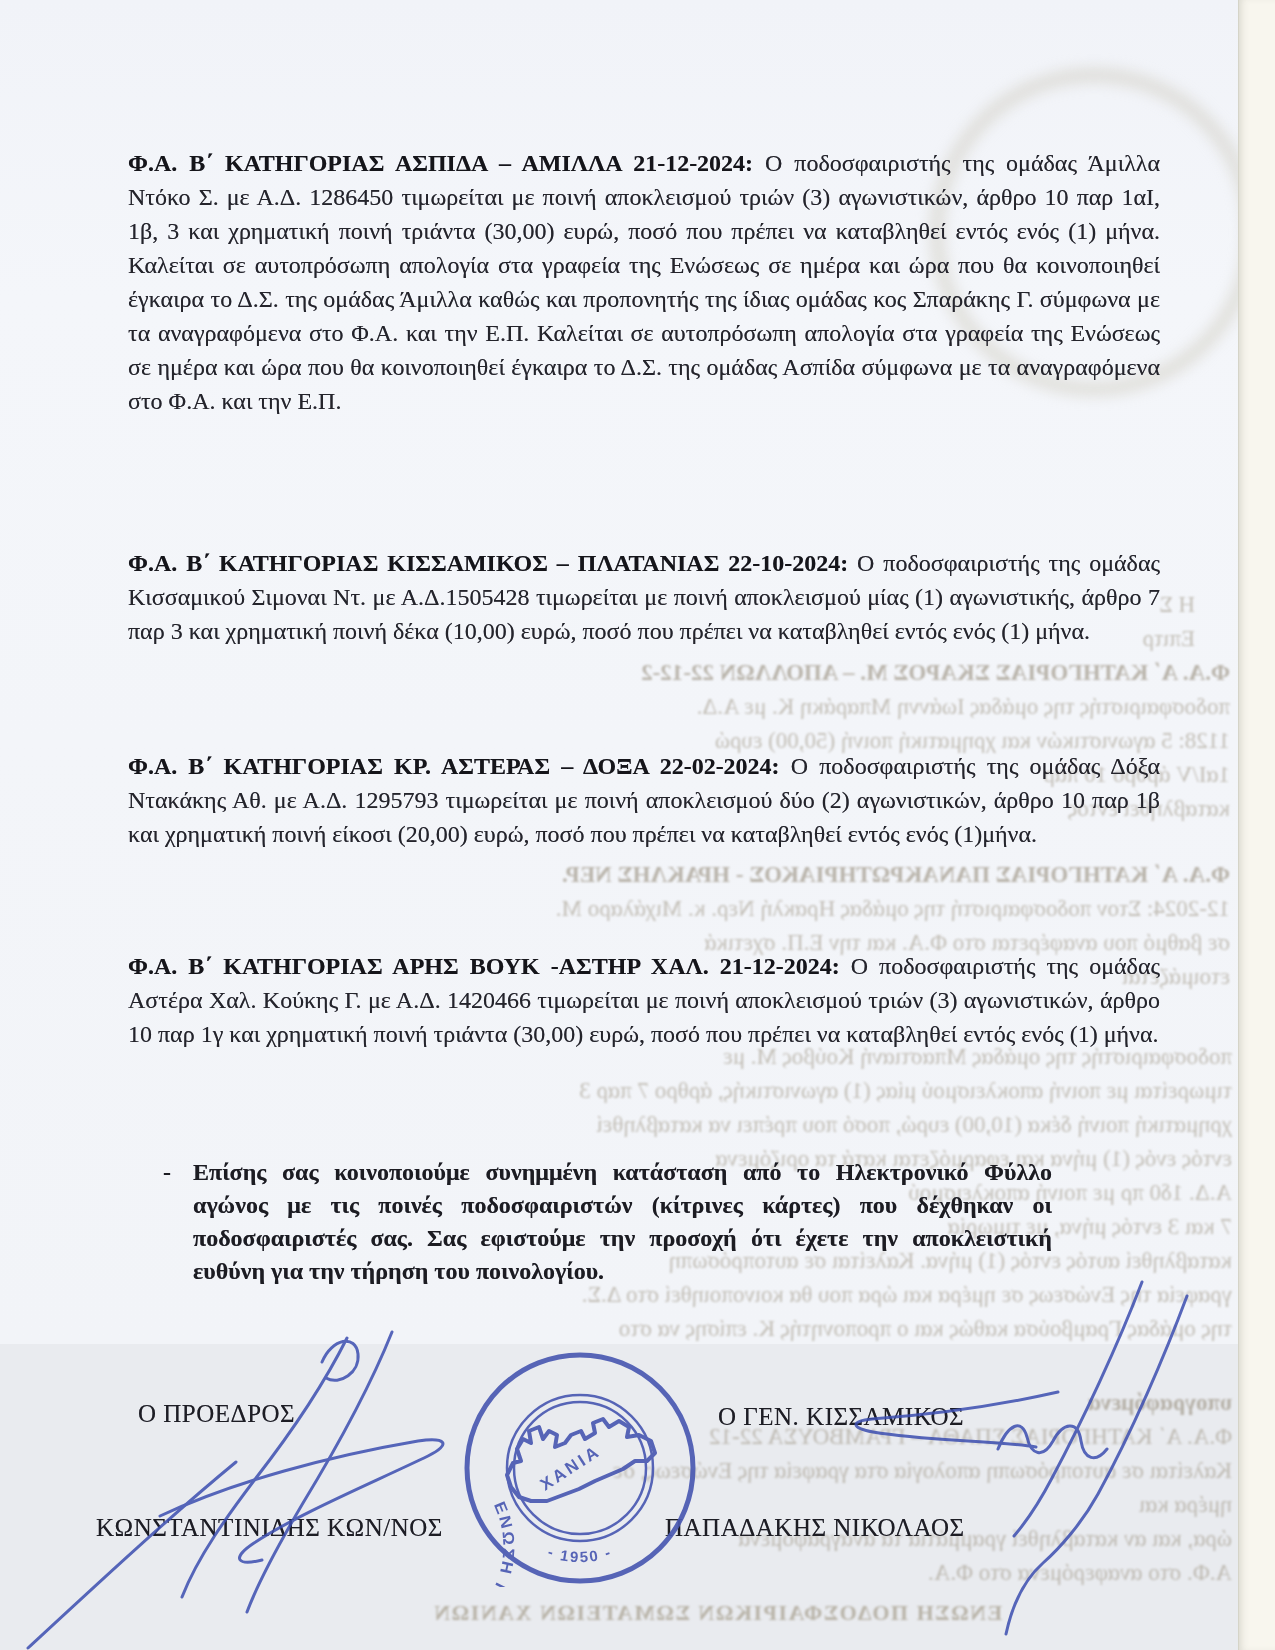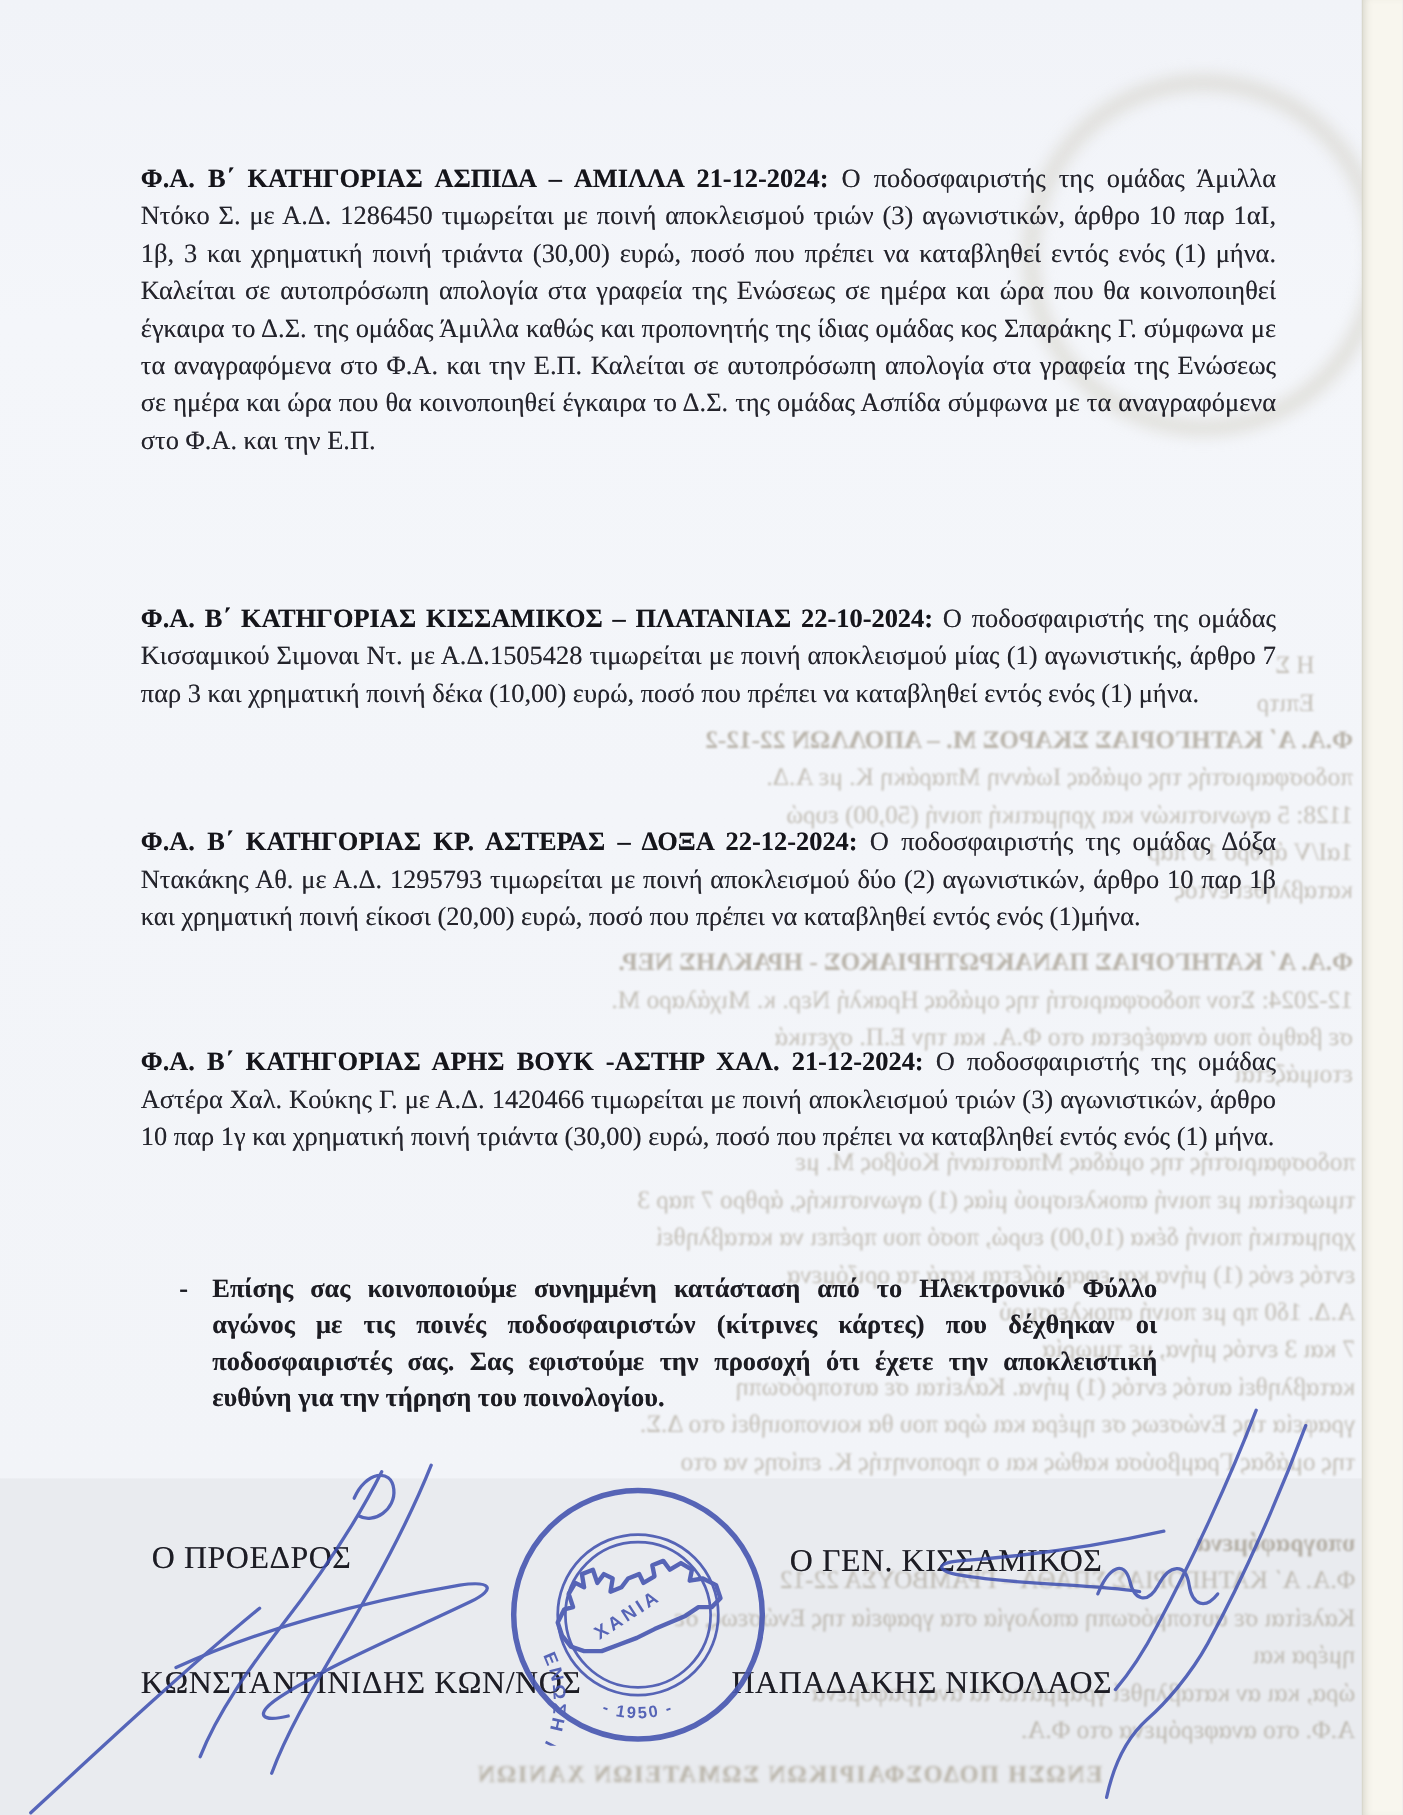--- a/index.html
+++ b/index.html
@@ -48,26 +48,26 @@
   .p3{top:749px;}
   .p4{top:949px;}
   .bullet{
     position:absolute;left:163px;top:1156px;width:889px;
     font-size:24px;line-height:33px;text-align:justify;font-weight:bold;
     color:#1c1c22;padding-left:30px;box-sizing:border-box;z-index:2;
     text-shadow:0 0 0.4px rgba(30,30,50,0.55);
   }
   .bullet .dash{position:absolute;left:0;top:0;font-weight:bold;}
   .sig-label{
-    position:absolute;font-size:29px;letter-spacing:0.5px;color:#1d1d24;z-index:2;
+    position:absolute;font-size:25px;letter-spacing:0.5px;color:#1d1d24;z-index:2;
     text-shadow:0 0 0.4px rgba(35,35,55,0.55);
   }
   .president-label{left:138px;top:1400px;}
   .secretary-label{left:718px;top:1403px;}
-  .president-name{left:128px;top:1514px;}
+  .president-name{left:96px;top:1514px;}
   .secretary-name{left:665px;top:1514px;}
   .stamp{position:absolute;left:461px;top:1349px;width:238px;height:238px;z-index:3;opacity:0.92;}
   .signatures{position:absolute;left:0;top:0;width:1275px;height:1650px;z-index:4;pointer-events:none;}
 </style>
 </head>
 <body>
 
 <div class="page">
 
   <div class="bleed-ring"></div>
@@ -95,21 +95,21 @@
 Φ.Α. Α΄ ΚΑΤΗΓΟΡΙΑΣ ΣΠΑΘΑ – ΓΡΑΜΒΟΥΣΑ 22-12
 Καλείται σε αυτοπρόσωπη απολογία στα γραφεία της Ενώσεως, σε ημέρα και
 ώρα, και αν καταβληθεί γραμμάτια τα αναγραφόμενα
 Α.Φ. στο αναφερόμενα στο Φ.Α.</div>
   <div class="bleed bleed-f" style="left:430px;top:1596px;width:575px;">ΕΝΩΣΗ ΠΟΔΟΣΦΑΙΡΙΚΩΝ ΣΩΜΑΤΕΙΩΝ ΧΑΝΙΩΝ</div>
 
   <div class="para p1"><span class="h">Φ.Α. Β΄ ΚΑΤΗΓΟΡΙΑΣ ΑΣΠΙΔΑ – ΑΜΙΛΛΑ 21-12-2024:</span><span> Ο ποδοσφαιριστής της ομάδας Άμιλλα Ντόκο Σ. με Α.Δ. 1286450 τιμωρείται με ποινή αποκλεισμού τριών (3) αγωνιστικών, άρθρο 10 παρ 1αΙ, 1β, 3 και χρηματική ποινή τριάντα (30,00) ευρώ, ποσό που πρέπει να καταβληθεί εντός ενός (1) μήνα. Καλείται σε αυτοπρόσωπη απολογία στα γραφεία της Ενώσεως σε ημέρα και ώρα που θα κοινοποιηθεί έγκαιρα το Δ.Σ. της ομάδας Άμιλλα καθώς και προπονητής της ίδιας ομάδας κος Σπαράκης Γ. σύμφωνα με τα αναγραφόμενα στο Φ.Α. και την Ε.Π.  Καλείται σε αυτοπρόσωπη απολογία στα γραφεία της Ενώσεως σε ημέρα και ώρα που θα κοινοποιηθεί έγκαιρα το Δ.Σ. της ομάδας Ασπίδα σύμφωνα με τα αναγραφόμενα στο Φ.Α. και την Ε.Π.</span></div>
 
   <div class="para p2"><span class="h">Φ.Α. Β΄ ΚΑΤΗΓΟΡΙΑΣ ΚΙΣΣΑΜΙΚΟΣ – ΠΛΑΤΑΝΙΑΣ 22-10-2024:</span><span> Ο ποδοσφαιριστής της ομάδας Κισσαμικού Σιμοναι Ντ.  με Α.Δ.1505428 τιμωρείται με ποινή αποκλεισμού μίας (1) αγωνιστικής, άρθρο 7 παρ 3 και χρηματική ποινή δέκα (10,00) ευρώ, ποσό που πρέπει να καταβληθεί εντός ενός (1) μήνα.</span></div>
 
-  <div class="para p3"><span class="h">Φ.Α. Β΄ ΚΑΤΗΓΟΡΙΑΣ ΚΡ. ΑΣΤΕΡΑΣ – ΔΟΞΑ 22-12-2024:</span><span> Ο ποδοσφαιριστής της ομάδας Δόξα Ντακάκης Αθ. με Α.Δ. 1295793 τιμωρείται με ποινή αποκλεισμού δύο (2) αγωνιστικών, άρθρο 10 παρ 1β και χρηματική ποινή είκοσι (20,00) ευρώ, ποσό που πρέπει να καταβληθεί εντός ενός (1)μήνα.</span></div>
+  <div class="para p3"><span class="h">Φ.Α. Β΄ ΚΑΤΗΓΟΡΙΑΣ ΚΡ. ΑΣΤΕΡΑΣ – ΔΟΞΑ 22-02-2024:</span><span> Ο ποδοσφαιριστής της ομάδας Δόξα Ντακάκης Αθ. με Α.Δ. 1295793 τιμωρείται με ποινή αποκλεισμού δύο (2) αγωνιστικών, άρθρο 10 παρ 1β και χρηματική ποινή είκοσι (20,00) ευρώ, ποσό που πρέπει να καταβληθεί εντός ενός (1)μήνα.</span></div>
 
   <div class="para p4"><span class="h">Φ.Α. Β΄ ΚΑΤΗΓΟΡΙΑΣ ΑΡΗΣ ΒΟΥΚ -ΑΣΤΗΡ ΧΑΛ. 21-12-2024:</span><span> Ο ποδοσφαιριστής της ομάδας Αστέρα Χαλ. Κούκης Γ. με Α.Δ. 1420466 τιμωρείται με ποινή αποκλεισμού τριών (3) αγωνιστικών, άρθρο 10 παρ 1γ και χρηματική ποινή τριάντα (30,00) ευρώ, ποσό που πρέπει να καταβληθεί εντός ενός (1) μήνα.</span></div>
 
   <div class="bullet">
     <span class="dash">-</span><span>Επίσης σας κοινοποιούμε συνημμένη κατάσταση από το Ηλεκτρονικό Φύλλο αγώνος με τις ποινές ποδοσφαιριστών (κίτρινες κάρτες) που δέχθηκαν οι ποδοσφαιριστές σας. Σας εφιστούμε την προσοχή ότι έχετε την αποκλειστική ευθύνη για την τήρηση του ποινολογίου.</span>
   </div>
 
   <div class="sig-label president-label">Ο ΠΡΟΕΔΡΟΣ</div>
   <div class="sig-label secretary-label">Ο ΓΕΝ. ΚΙΣΣΑΜΙΚΟΣ</div>
   <div class="sig-label president-name">ΚΩΝΣΤΑΝΤΙΝΙΔΗΣ ΚΩΝ/ΝΟΣ</div>

